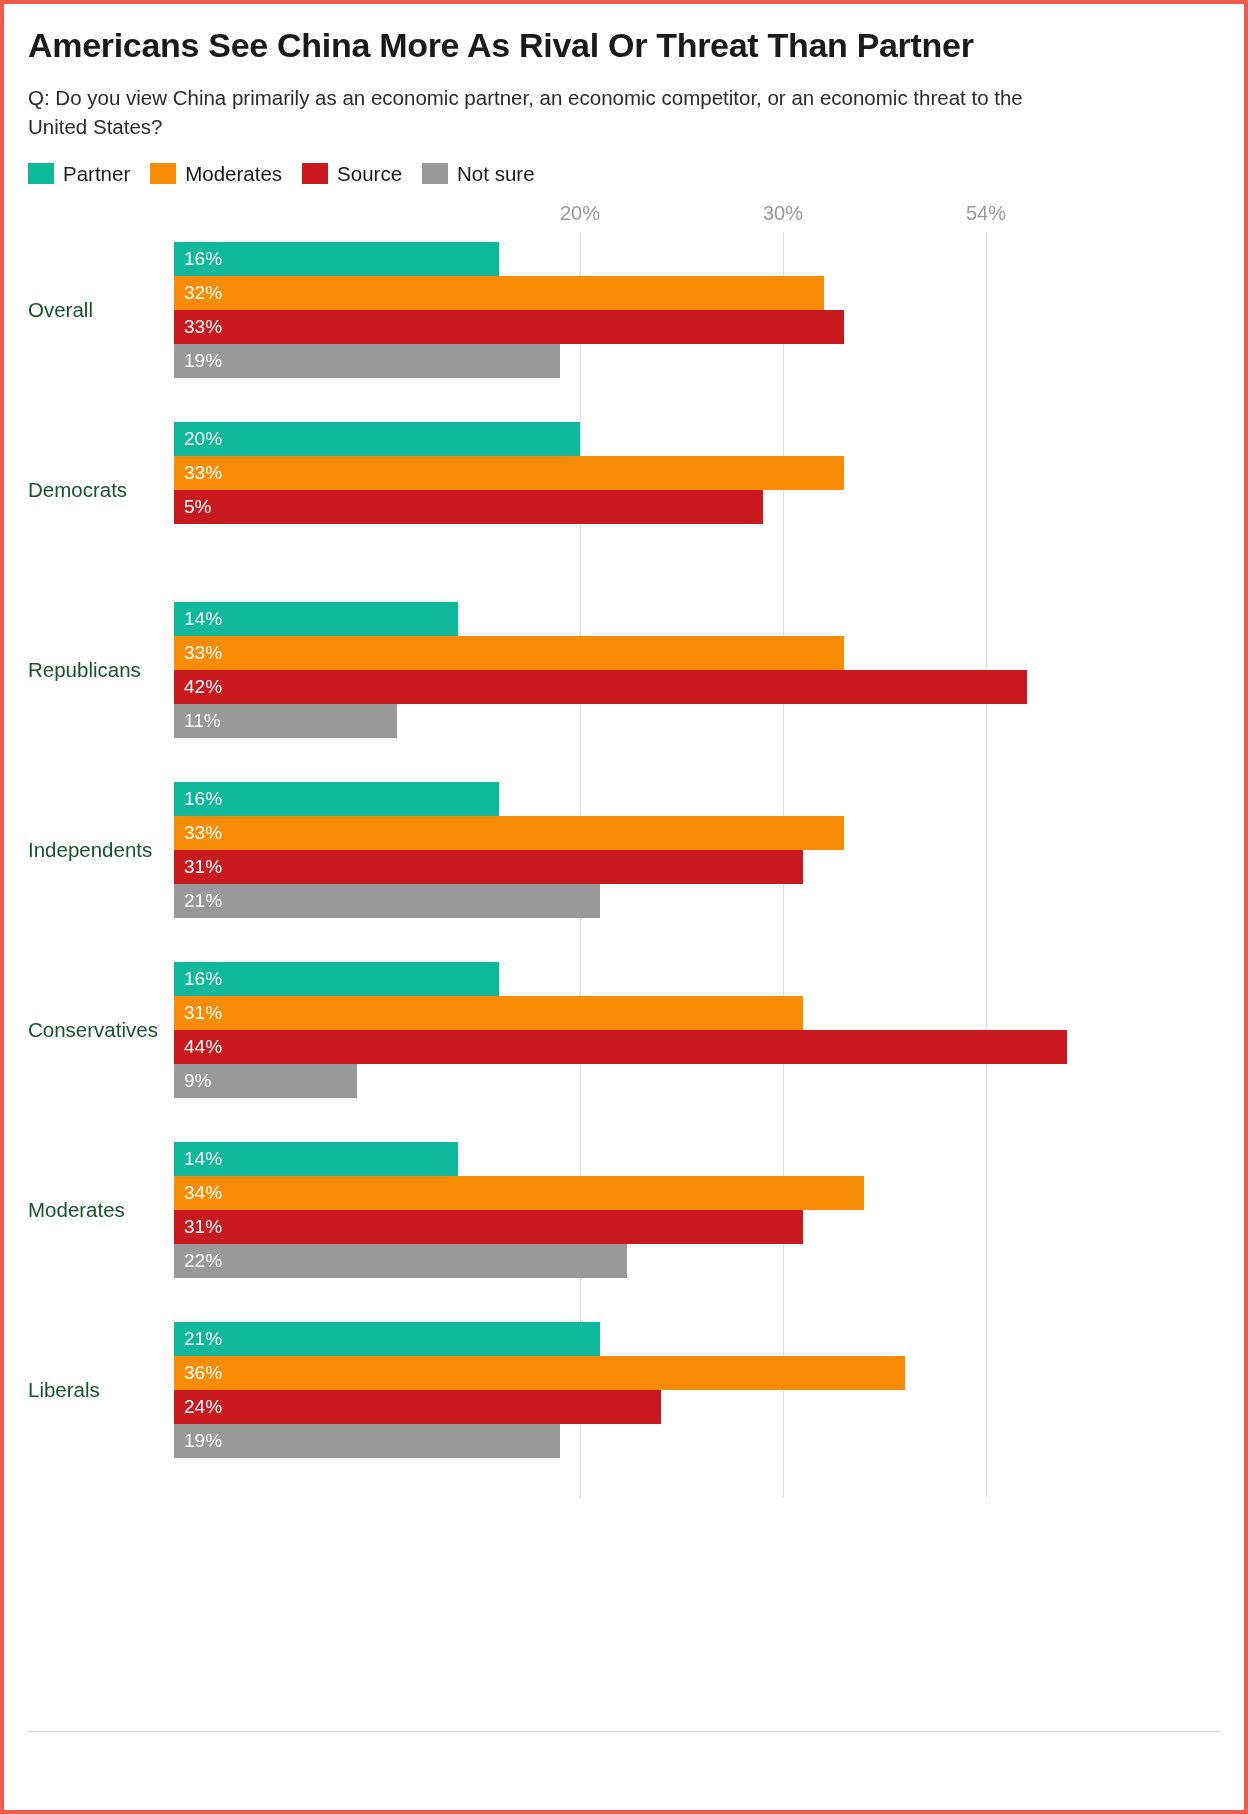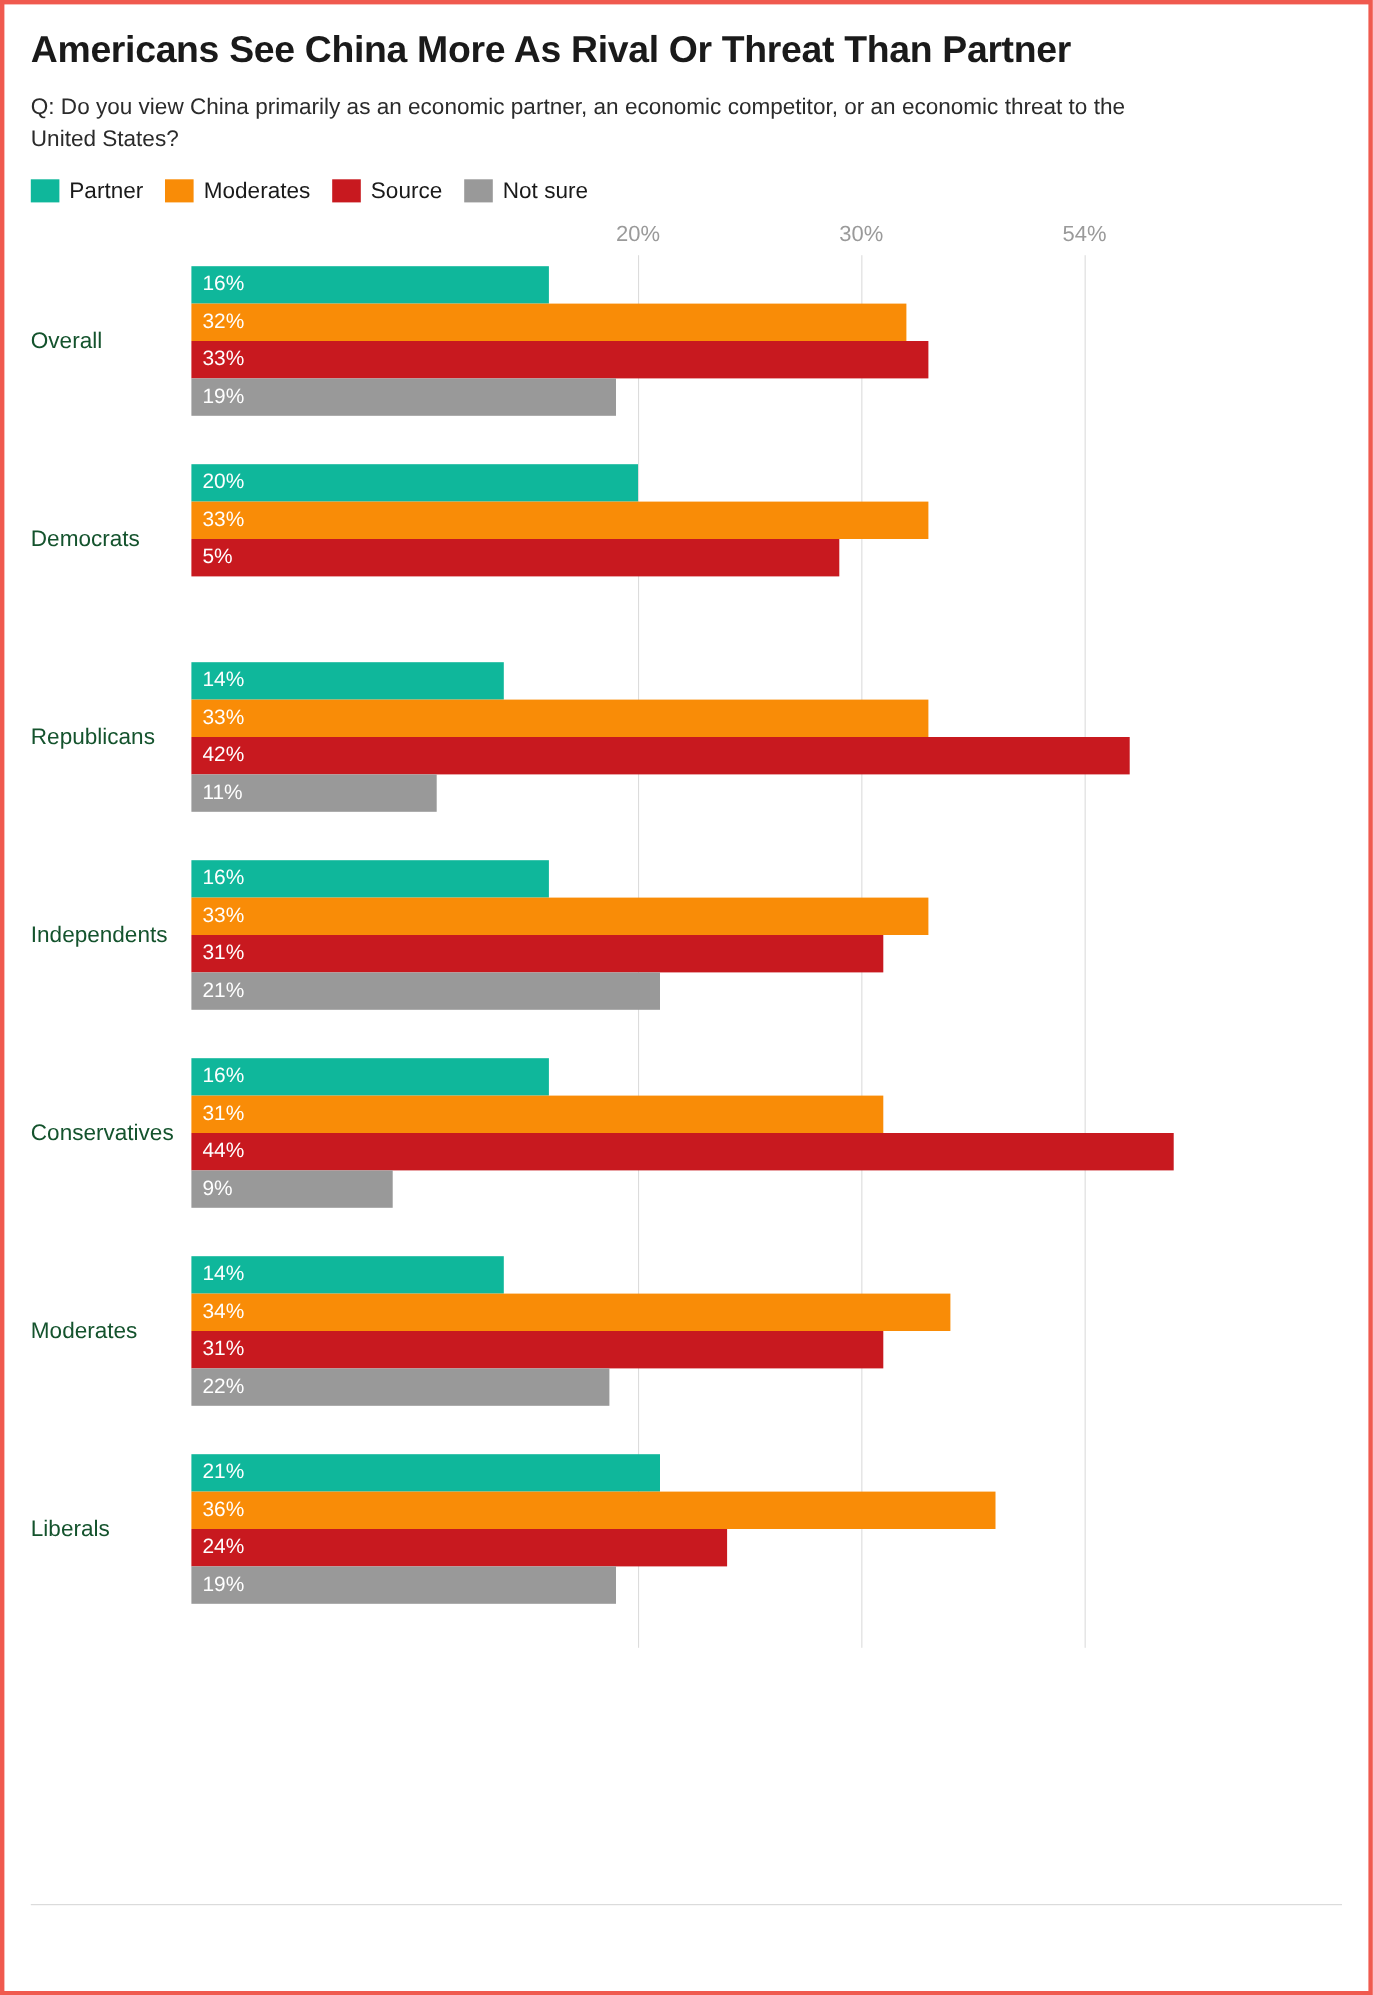--- a/index.html
+++ b/index.html
@@ -312,21 +312,21 @@
               <div class="bar-value">14%</div>
             </div>
             <div class="bar-row" style="top: 34px; left: 146px; width: 690.2px;">
               <div class="bar" style="width: 100%; background: rgb(249, 140, 7);"></div>
               <div class="bar-value">34%</div>
             </div>
             <div class="bar-row" style="top: 68px; left: 146px; width: 629.3px;">
               <div class="bar" style="width: 100%; background: rgb(200, 25, 31);"></div>
               <div class="bar-value">31%</div>
             </div>
-            <div class="bar-row" style="top: 102px; left: 146px; width: 380px;">
+            <div class="bar-row" style="top: 102px; left: 146px; width: 453px;">
               <div class="bar" style="width: 100%; background: rgb(153, 153, 153);"></div>
               <div class="bar-value">22%</div>
             </div>
           </div>
           <div class="group" style="top: 1090px; height: 136px;">
             <div class="group-label">Liberals</div>
             <div class="bar-row" style="top: 0px; left: 146px; width: 426.3px;">
               <div class="bar" style="width: 100%; background: rgb(15, 183, 155);"></div>
               <div class="bar-value">21%</div>
             </div>

